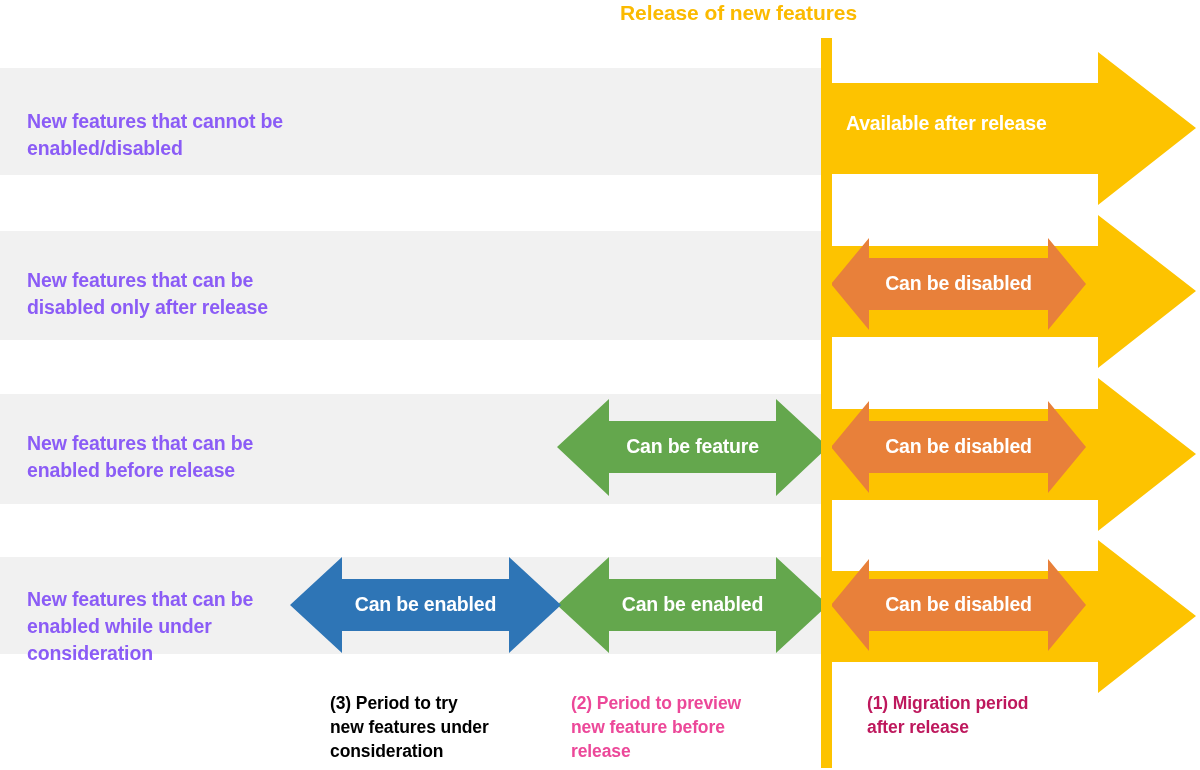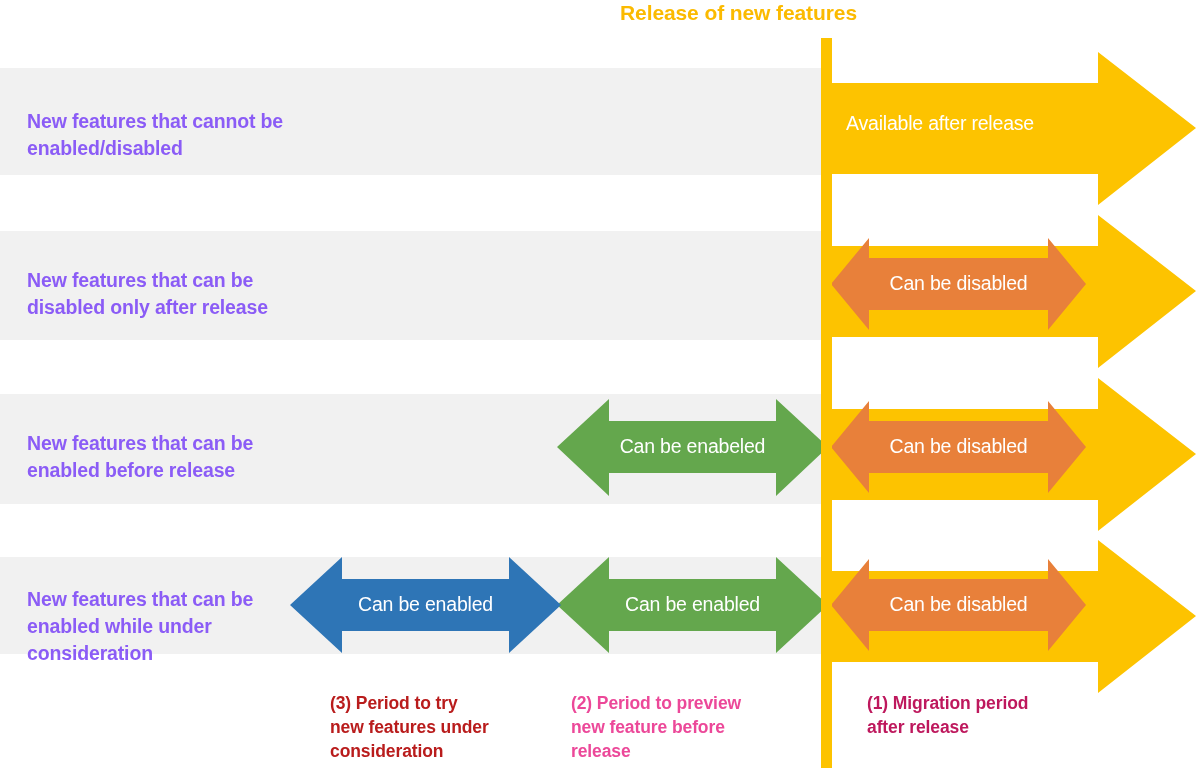--- a/index.html
+++ b/index.html
@@ -71,37 +71,37 @@
     top: 0;
     width: 1200px;
     height: 770px;
     pointer-events: none;
   }
   .arrow-hit { pointer-events: auto; }
 
   .arrow-text {
     position: absolute;
     font-size: 19.5px;
-    font-weight: normal;
+    font-weight: bold;
     color: #ffffff;
     text-align: center;
     letter-spacing: -0.2px;
     white-space: nowrap;
   }
 
   
   .legend {
     position: absolute;
     font-size: 17.5px;
     font-weight: bold;
     line-height: 24px;
     letter-spacing: -0.1px;
     white-space: pre-line;
   }
-  .legend-blue  { color: #b91c1c; }
+  .legend-blue  { color: #000000; }
   .legend-green { color: #ec4899; }
   .legend-orange{ color: #be185d; }
 </style>
 </head>
 <body>
 
 <div id="canvas">
 
   <div class="release-title">Release of new features</div>
 
@@ -141,21 +141,21 @@
 enabled before release</div>
   <div class="row-label" style="top:574px;">New features that can be
  enabled while under
 consideration</div>
 
   <div class="arrow-text" style="left:846px;top:112px;width:250px;text-align:left;">Available after release</div>
 
   <div class="arrow-text" style="left:831px;top:272px;width:255px;">Can be disabled</div>
 
   <div class="arrow-text" style="left:831px;top:435px;width:255px;">Can be disabled</div>
-  <div class="arrow-text" style="left:557px;top:435px;width:271px;">Can be enabeled</div>
+  <div class="arrow-text" style="left:557px;top:435px;width:271px;">Can be feature</div>
 
   <div class="arrow-text" style="left:831px;top:593px;width:255px;">Can be disabled</div>
   <div class="arrow-text" style="left:557px;top:593px;width:271px;">Can be enabled</div>
   <div class="arrow-text" style="left:290px;top:593px;width:271px;">Can be enabled</div>
 
   <div class="legend legend-blue" style="left:330px;top:691px;width:230px;">(3) Period to try
  new features under
 consideration</div>
   <div class="legend legend-green" style="left:571px;top:691px;width:235px;">(2) Period to preview
 new feature before

